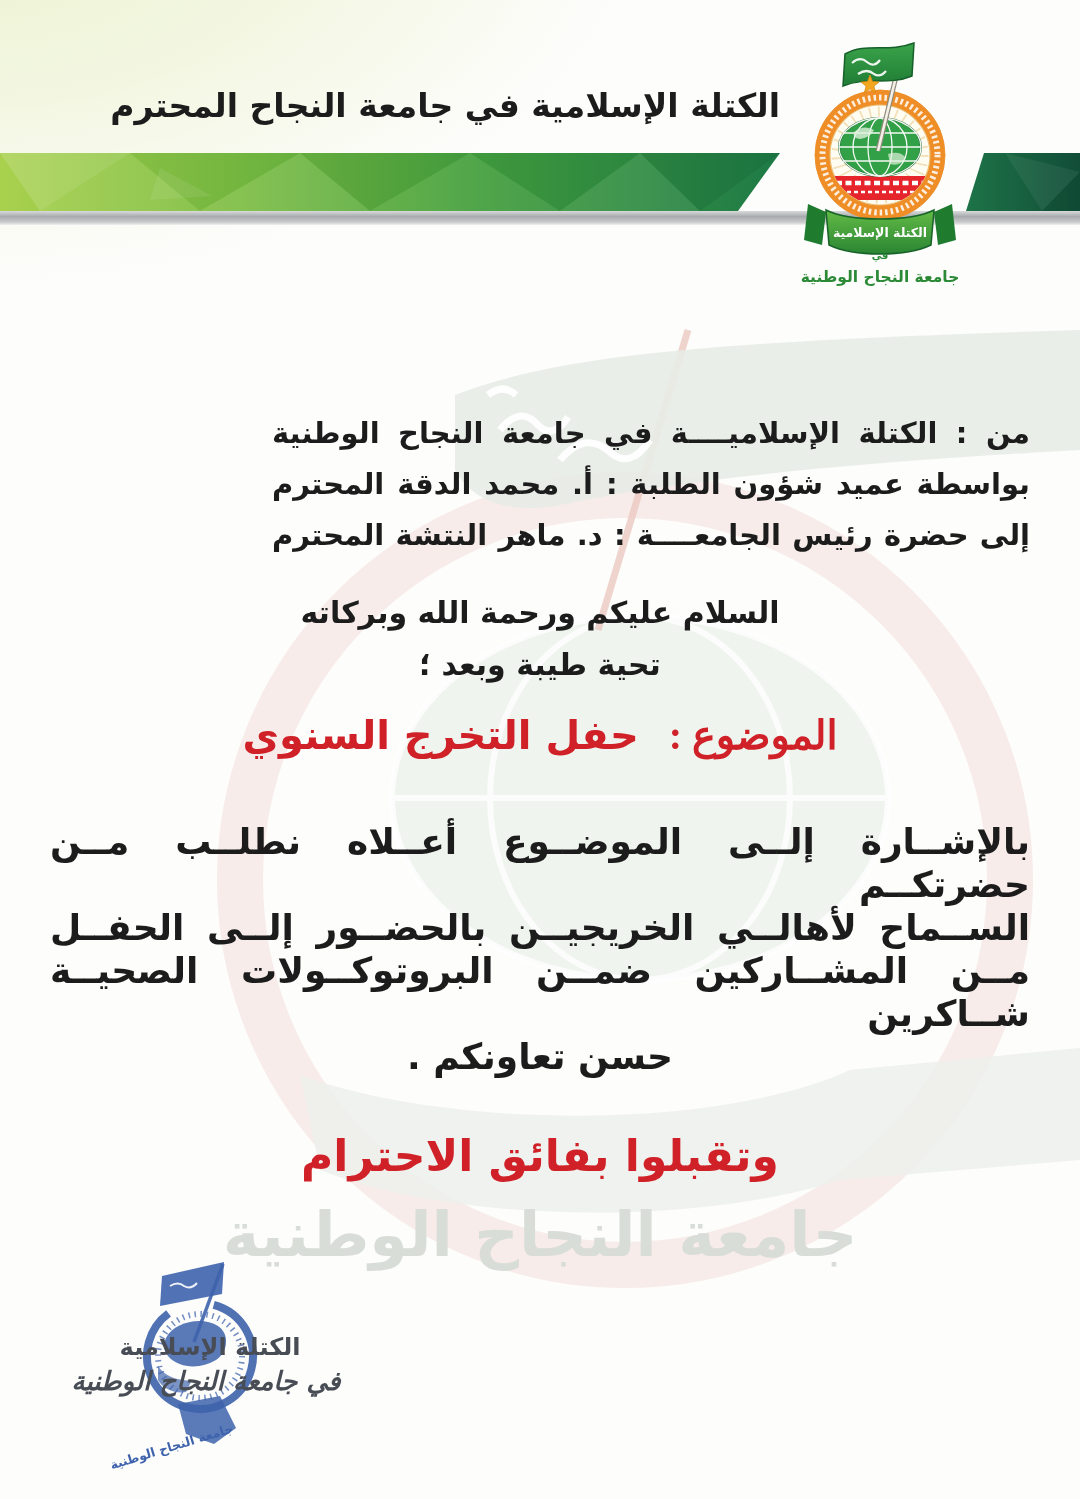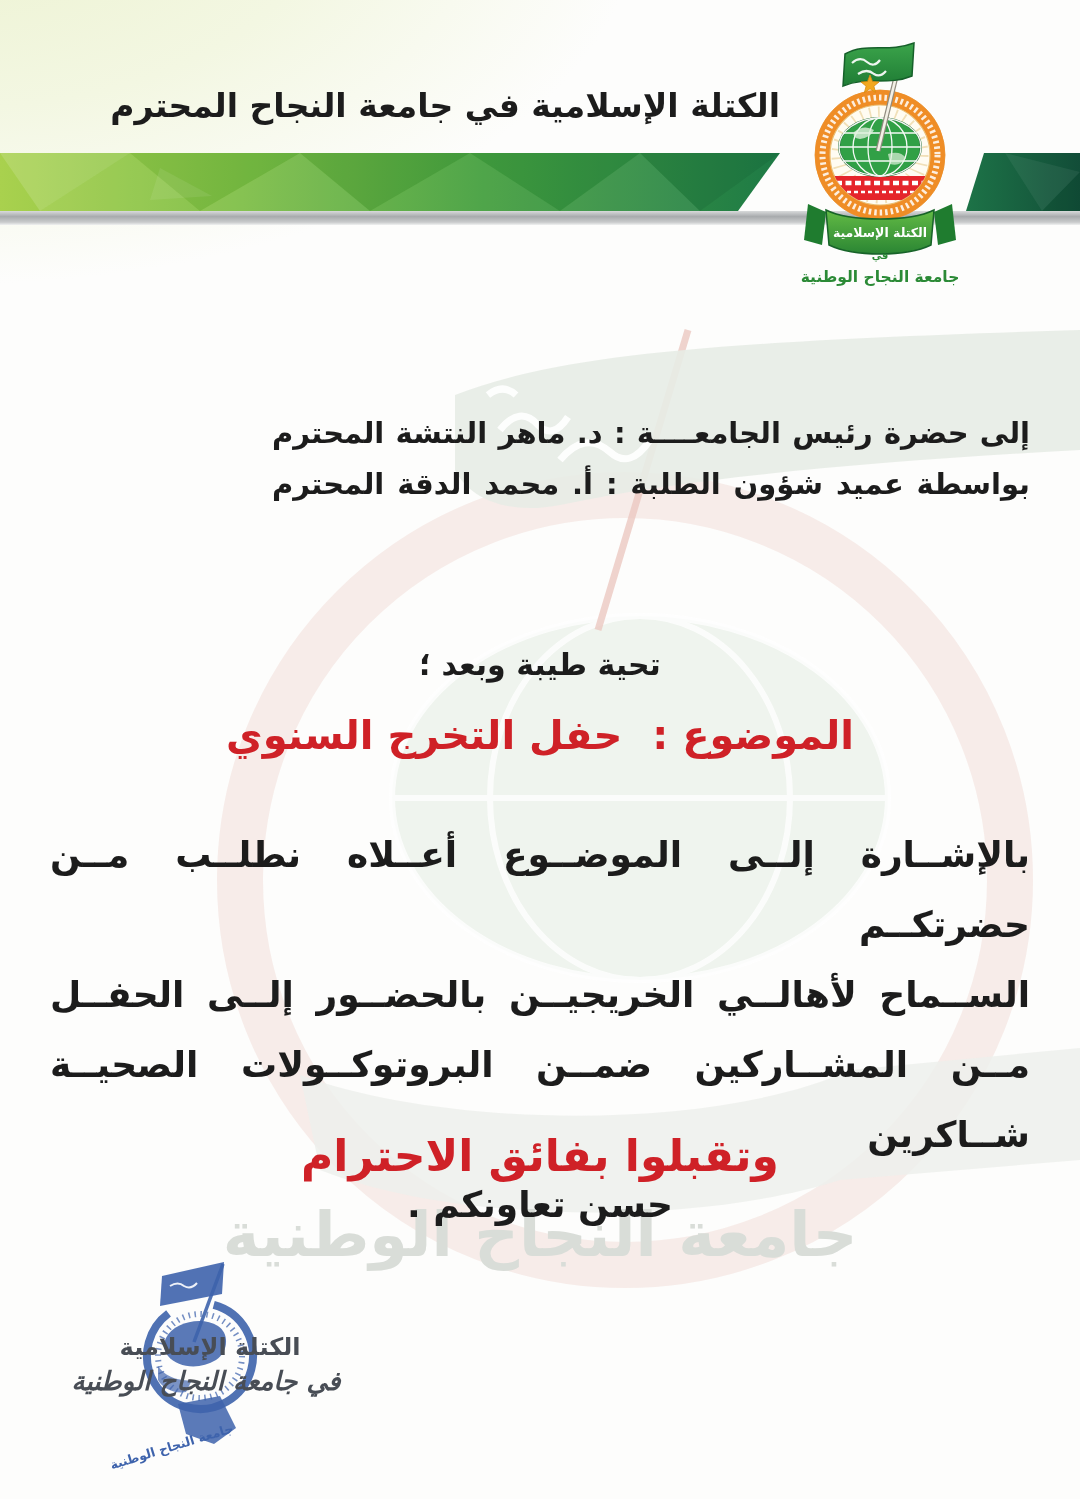--- a/index.html
+++ b/index.html
@@ -24,22 +24,22 @@
   .wm-text{top:1198px; left:0; width:100%; text-align:center; font-size:62px; font-weight:bold;
            color:#d9ddd8; z-index:1; white-space:nowrap;}
   
   .txt{z-index:5; color:#1c1c1c; font-weight:bold;}
   .basmala{top:288px; left:0; width:100%; text-align:center; font-size:30px;}
   .address{top:408px; right:50px; width:758px; font-size:29px; line-height:51px;}
   .jline{text-align:justify; text-align-last:justify;}
   .salutation{top:595px; left:0; width:100%; text-align:center; font-size:30px;}
   .greeting{top:647px; left:0; width:100%; text-align:center; font-size:30px;}
   .subject{top:712px; left:0; width:100%; text-align:center; font-size:40px; color:#cf2127; white-space:nowrap;}
-  .subject-label{margin-left:16px;}
-  .body-block{top:820px; right:50px; width:980px; font-size:36px; line-height:70px;}
+  .subject-label{margin-left:16px;font-family:Liberation Serif, serif;}
+  .body-block{top:820px; right:50px; width:980px; font-size:36px; line-height:43px;}
   .cline{text-align:right; text-align-last:center;}
   .closing{top:1130px; left:0; width:100%; text-align:center; font-size:44px; color:#cf2127;}
   
   .stamp-svg{top:1246px; left:66px; z-index:2;}
   .stamp-small{font-size:12.5px; font-weight:bold; fill:#3e63ac;}
   .stamp-l1{top:1333px; left:110px; width:200px; text-align:center; font-size:24px; font-weight:bold;
             color:#484d55; z-index:5;}
   .stamp-l2{top:1366px; left:56px; width:300px; text-align:center; font-size:26px; font-weight:bold;
             color:#484d55; z-index:5;font-style:italic;}
   .date-line{top:1362px; right:40px; font-size:26px; white-space:nowrap;}
@@ -156,24 +156,26 @@
       <polygon points="146,186 164,178 168,214 150,219" fill="#1f7c2f"></polygon>
       <path d="M38,184 C62,196 122,196 146,184 L143,219 C118,231 66,231 41,219 Z" fill="url(#ribGrad)" stroke="#176329" stroke-width="1.5"></path>
       <text x="92" y="211" text-anchor="middle" class="ribbon-text">الكتلة الإسلامية</text>
     </g>
     <text x="92" y="233" text-anchor="middle" class="logo-in">في</text>
     <text x="92" y="256" text-anchor="middle" class="logo-univ">جامعة النجاح الوطنية</text>
   </svg>
 
 
   <div class="abs txt address">
+    <div class="jline">من : الكتلة الإسلاميــــة في جامعة النجاح الوطنية</div>
+    <div class="jline">بواسطة عميد شؤون الطلبة : أ. محمد الدقة المحترم</div>
     <div class="jline">إلى حضرة رئيس الجامعــــة : د. ماهر النتشة المحترم</div>
-    <div class="jline">بواسطة عميد شؤون الطلبة : أ. محمد الدقة المحترم</div>
   </div>
 
+  <div class="abs txt salutation">السلام عليكم ورحمة الله وبركاته</div>
   <div class="abs txt greeting">تحية طيبة وبعد ؛</div>
 
   <div class="abs txt subject">
     <span class="subject-label">الموضوع :</span>
     <span>حفل التخرج السنوي</span>
   </div>
 
   <div class="abs txt body-block">
     <div class="jline">بالإشــارة إلــى الموضــوع أعــلاه نطلــب مــن حضرتكــم</div>
     <div class="jline">الســماح لأهالــي الخريجيــن بالحضــور إلــى الحفــل</div>

